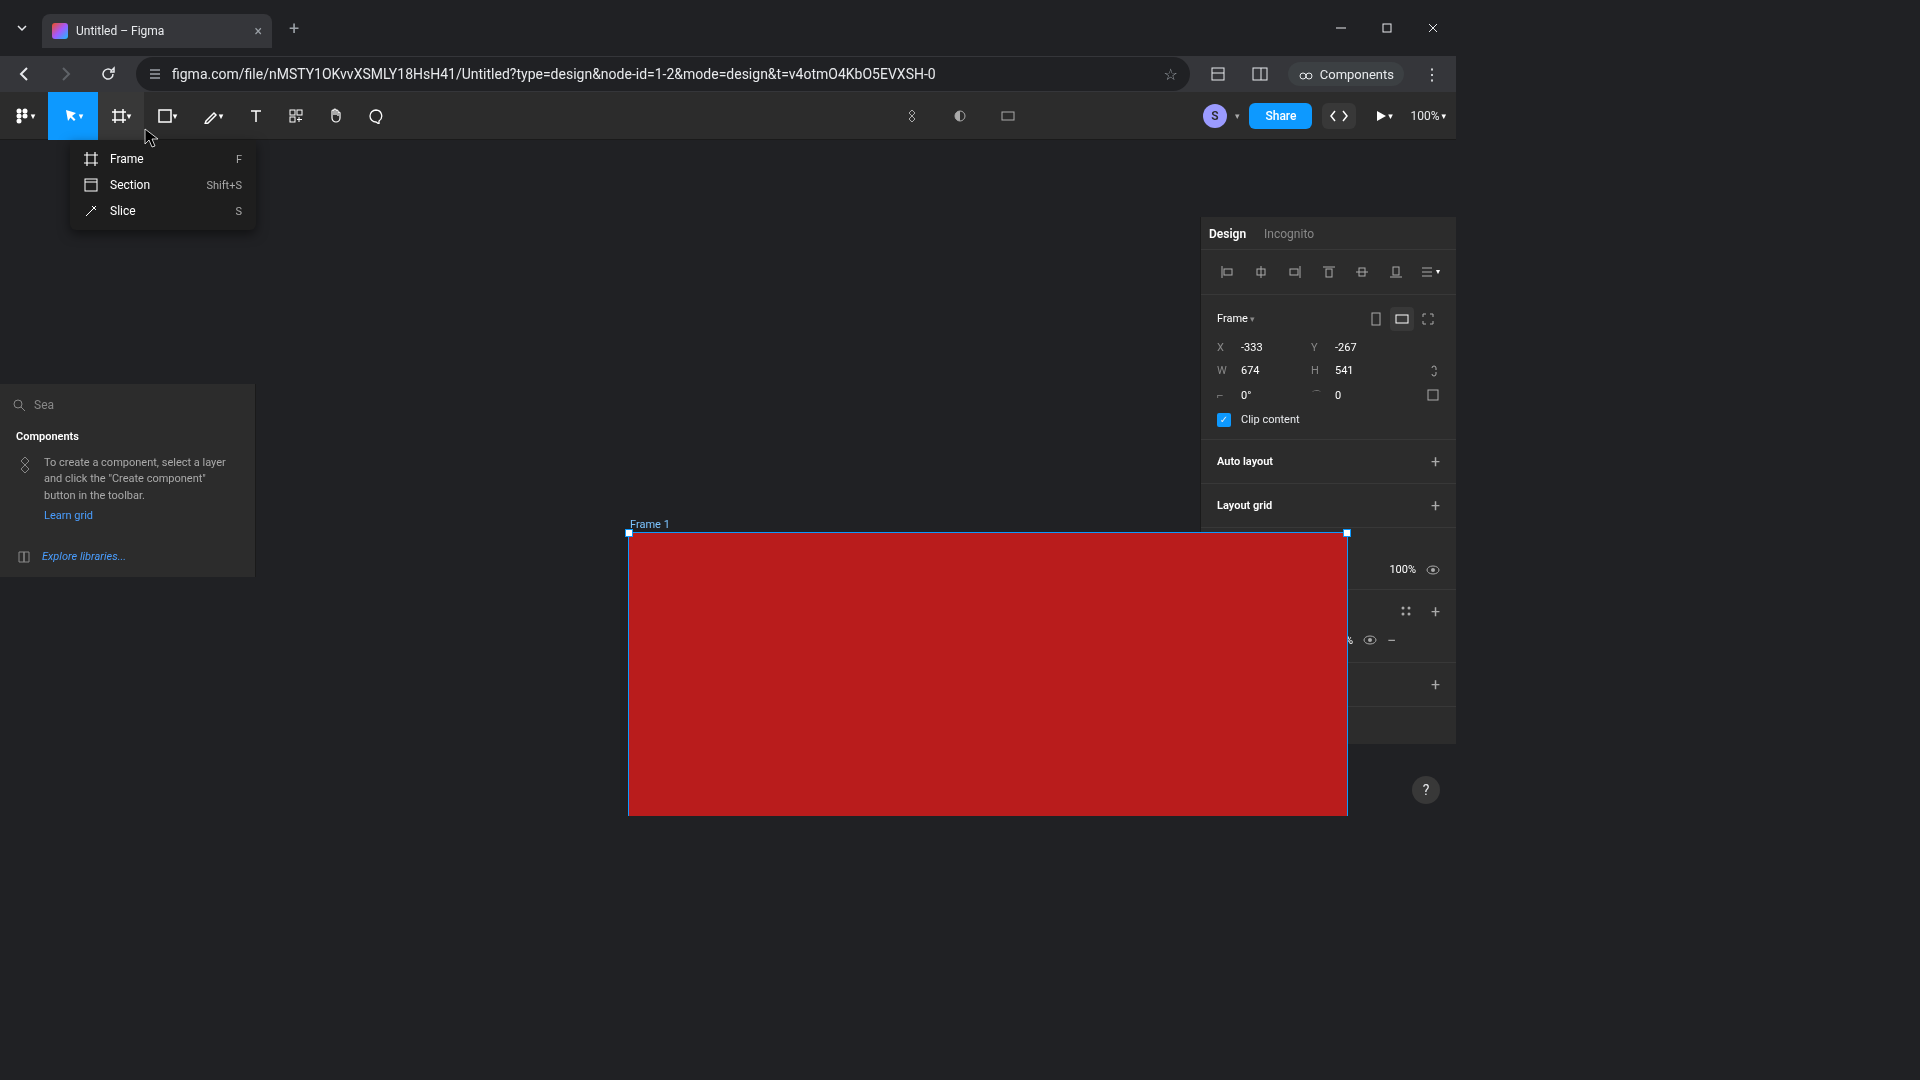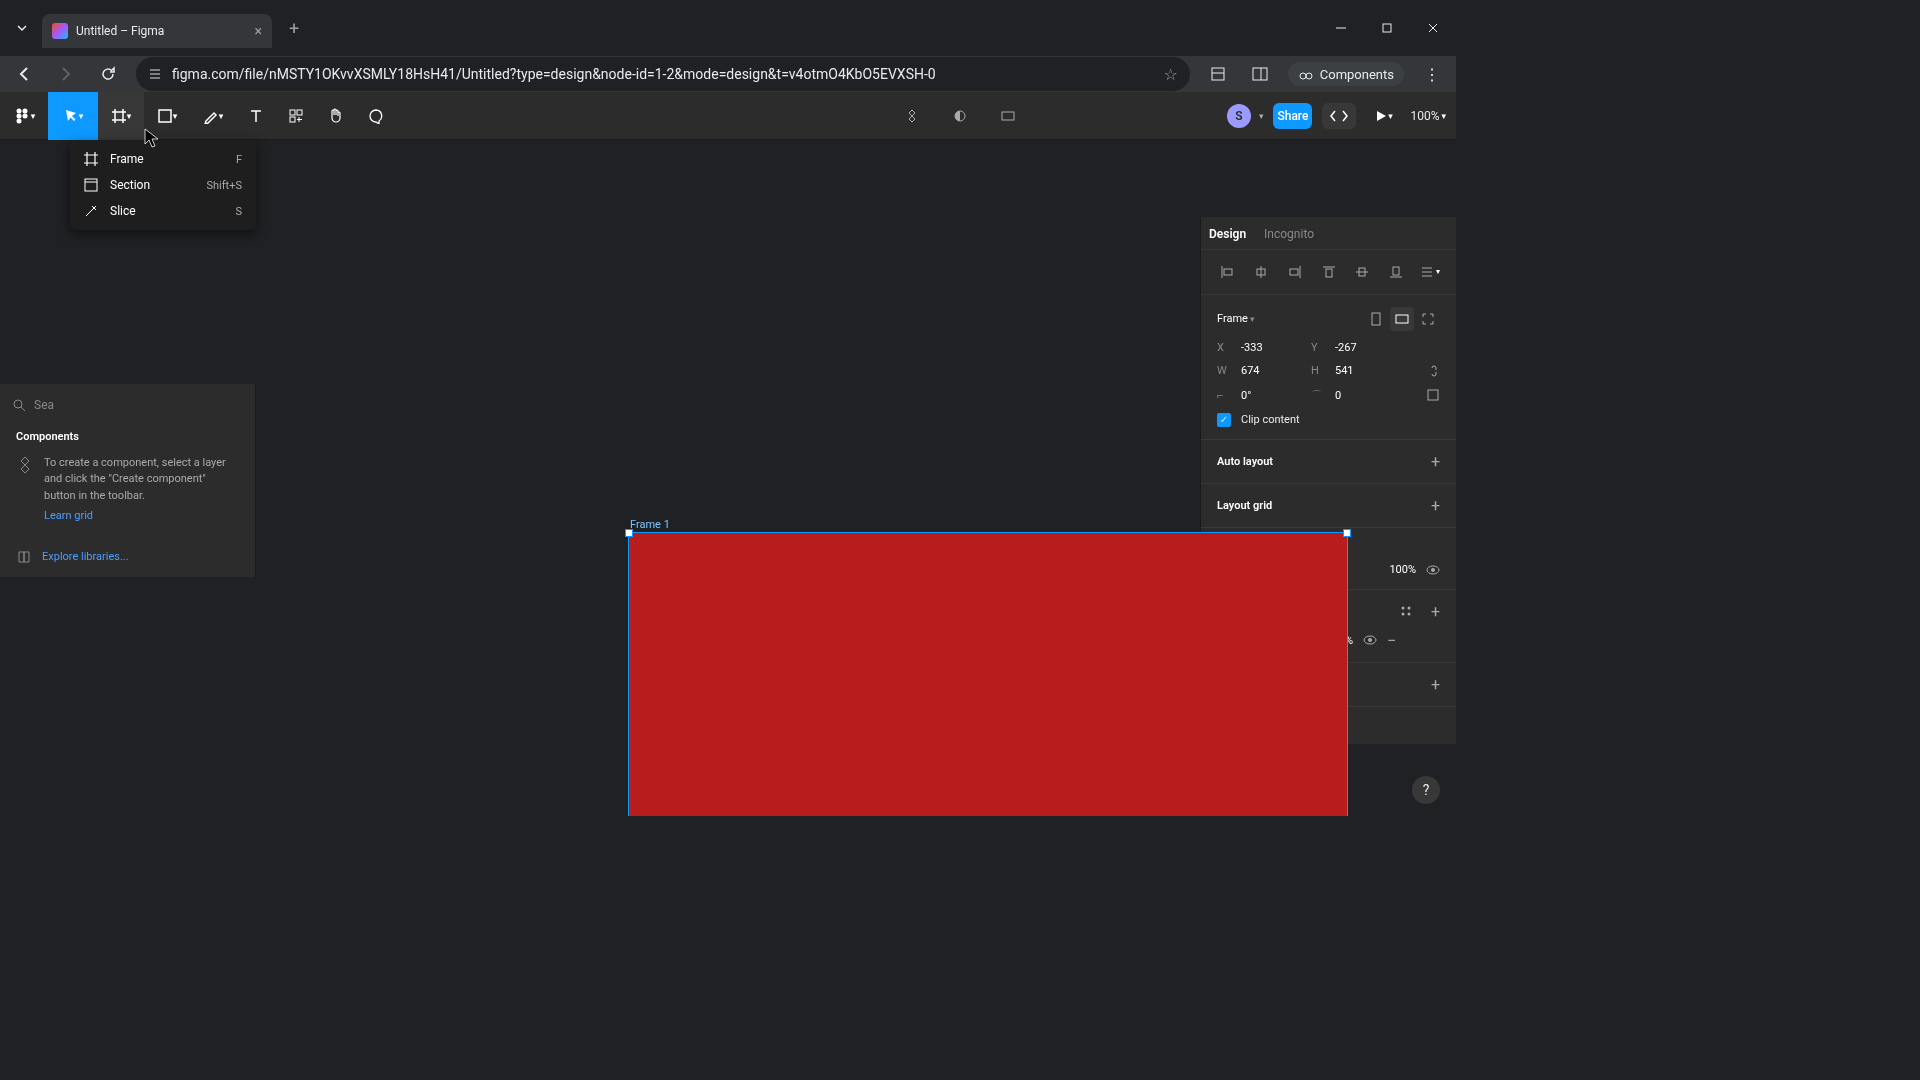--- a/index.html
+++ b/index.html
@@ -29,35 +29,35 @@
 
 .figma-toolbar { height: 48px; background: #2c2c2c; display: flex; align-items: center; border-bottom: 1px solid #1a1a1a; }
 .tb-left { display: flex; align-items: center; height: 100%; }
 .tb-btn { height: 48px; min-width: 40px; display: flex; align-items: center; justify-content: center; cursor: pointer; color: #fff; gap: 2px; position: relative; }
 .tb-btn.selected { background: #0d99ff; }
 .tb-btn.hover { background: #383838; }
 .chev { font-size: 9px; color: #fff; margin-left: -2px; }
 .tb-center { position: absolute; left: 50%; transform: translateX(-50%); display: flex; gap: 20px; }
 .tb-right { margin-left: auto; display: flex; align-items: center; gap: 10px; padding-right: 10px; }
 .avatar-circle { width: 24px; height: 24px; border-radius: 50%; background: #9b9bff; color: #2c2c2c; display: flex; align-items: center; justify-content: center; font-size: 12px; font-weight: 600; }
-.share-btn { background: #0d99ff; color: #fff; border-radius: 6px; padding: 6px 4px; font-size: 12px; font-weight: 500; cursor: pointer; }
+.share-btn { background: #0d99ff; color: #fff; border-radius: 6px; padding: 6px 16px; font-size: 12px; font-weight: 500; cursor: pointer; }
 .dev-btn { background: #383838; border-radius: 6px; padding: 6px 8px; cursor: pointer; }
 .zoom-box { font-size: 12px; display: flex; align-items: center; gap: 4px; }
 
 
 .main { display: flex; height: calc(100% - 136px); position: relative; align-items: center; }
 
 
 .left-panel { width: 256px; background: #2c2c2c; border-right: 1px solid #1a1a1a; padding-top: 8px; }
 .search-row { display: flex; align-items: center; padding: 6px 12px; gap: 8px; color: #888; font-size: 12px; }
 .components-section { padding: 12px 16px; }
 .section-title { font-size: 11px; font-weight: 600; color: #fff; margin-bottom: 12px; }
 .component-hint { display: flex; gap: 10px; font-size: 11px; color: #aaa; line-height: 1.5; }
 .link-text { color: #4a9eff; cursor: pointer; font-size: 11px; }
-.explore-row { display: flex; align-items: center; gap: 10px; padding: 12px 16px; }
+.explore-row { display: flex; align-items: center; gap: 10px; padding: 12px 16px; font-style: italic; }
 
 
 .dropdown { position: absolute; left: 70px; top: 0; width: 186px; background: #1e1e1e; border-radius: 0 0 6px 6px; box-shadow: 0 4px 12px rgba(0,0,0,0.5); z-index: 100; padding: 6px 0; }
 .dd-item { display: flex; align-items: center; padding: 6px 14px; font-size: 12px; cursor: pointer; gap: 12px; }
 .dd-label { flex: 1; color: #fff; }
 .dd-short { color: #aaa; font-size: 11px; }
 
 
 .canvas { flex: 1; background: #1e1e1e; position: relative; }
 .frame-label { position: absolute; left: 374px; top: 38px; font-size: 11px; color: #7cc4ff; }

